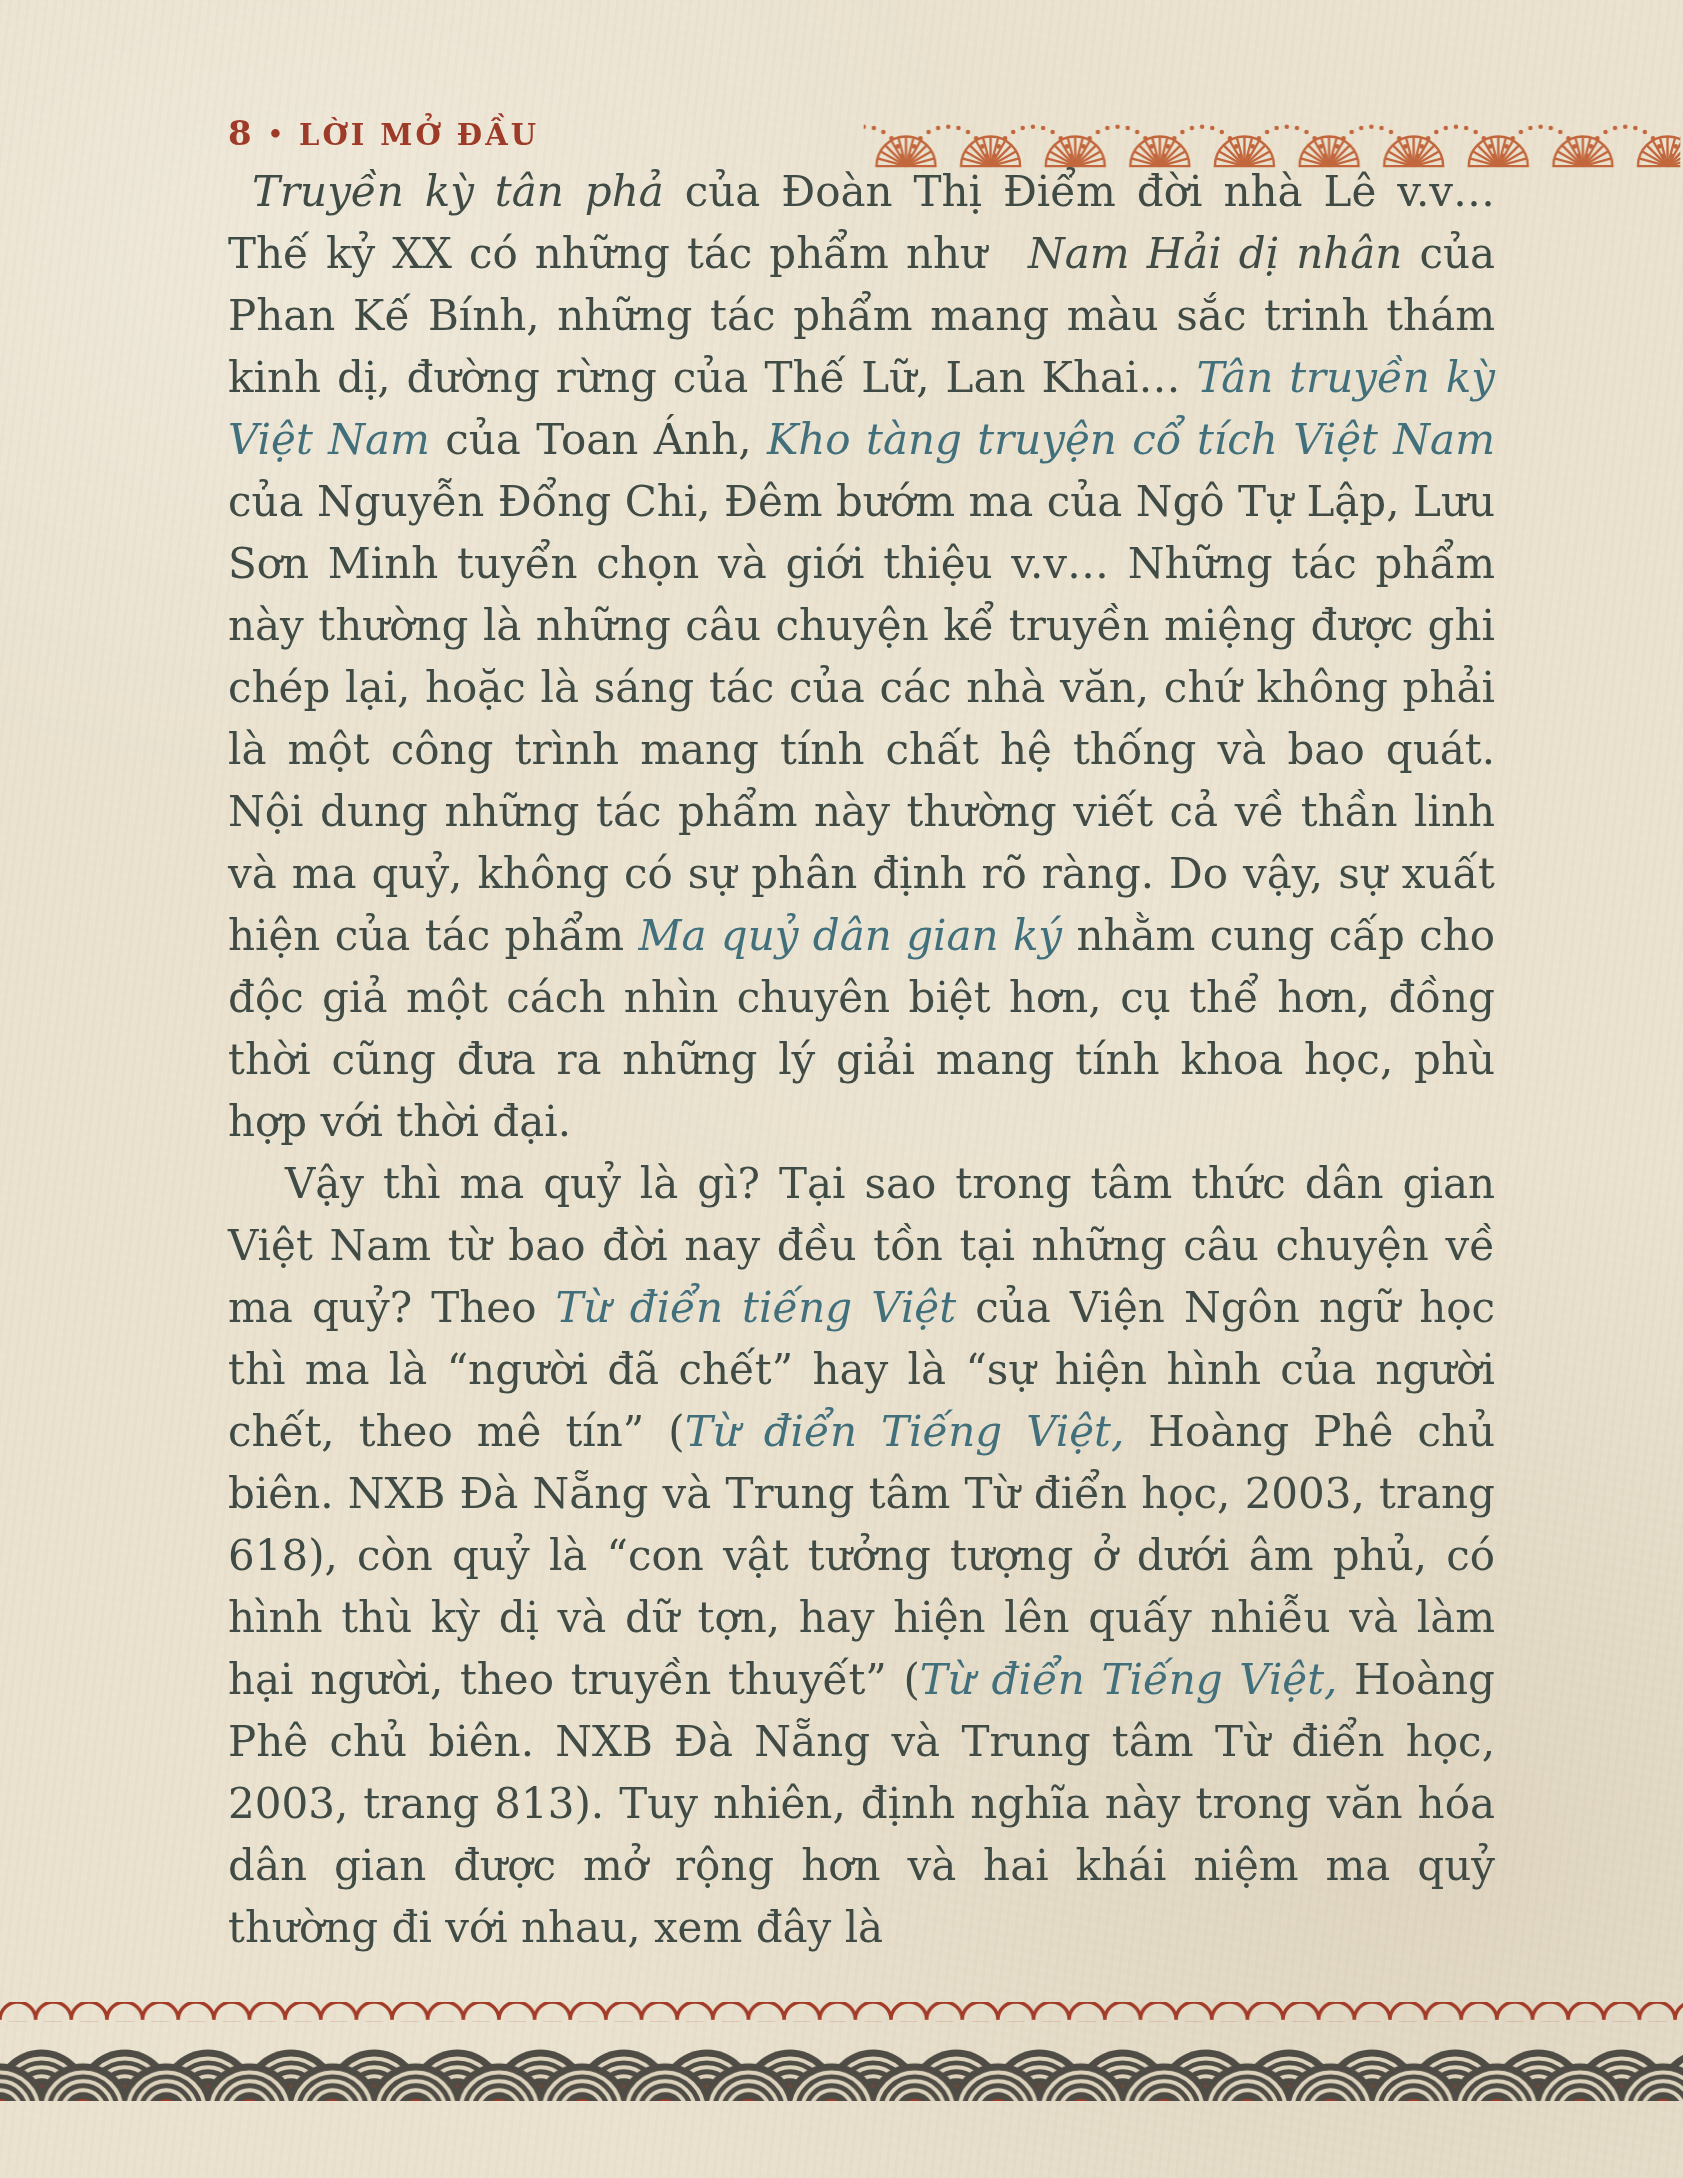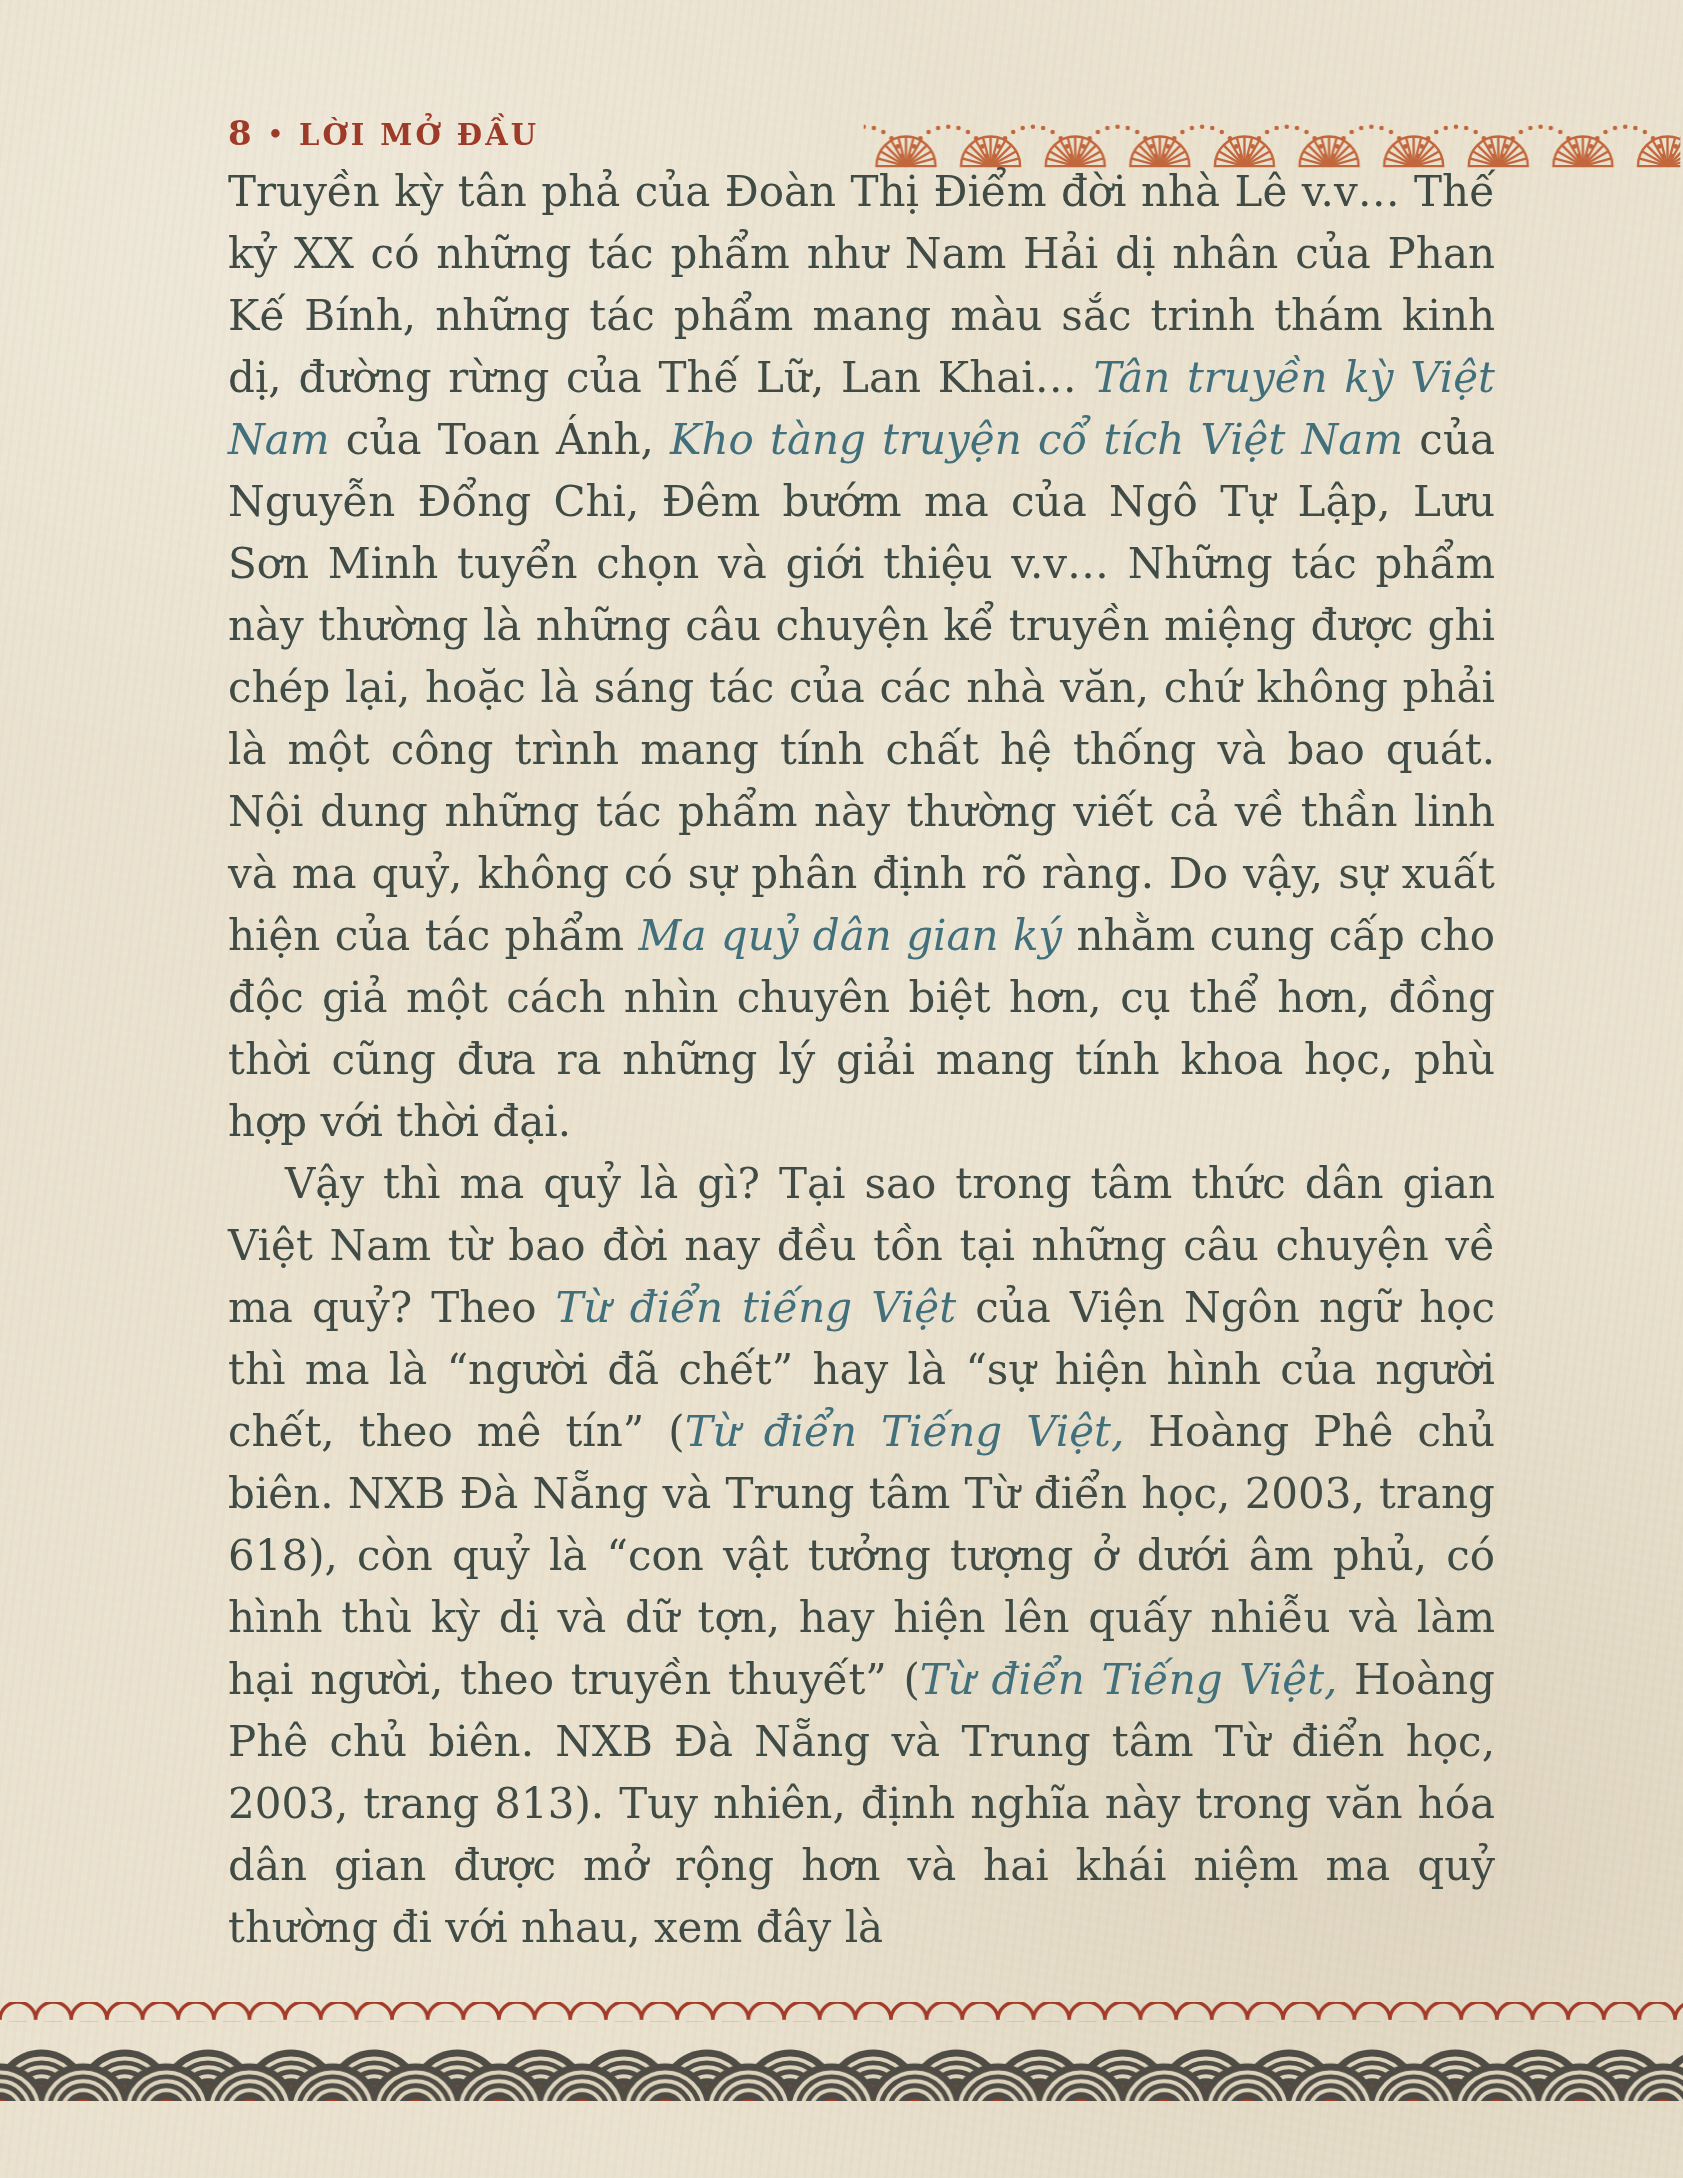--- a/index.html
+++ b/index.html
@@ -36,21 +36,21 @@
   }
   .article{
     position:absolute; top:161px; left:228px; width:1267px;
     color:var(--ink,#3f4b44);
     font-size:42px; line-height:62px; text-align:justify;
     z-index:2;
   }
   .article p{margin:0; padding:0;}
   .article p.indent{text-indent:57px;}
   .seg-normal{}
-  .seg-italic{}
+  .seg-italic{font-style:italic;margin-left:24px;}
   .seg-accent{font-style:italic; color:var(--accent-teal,#41707c);}
   .footer-border{
     position:absolute; left:0; top:2002px; width:1683px; height:99px; z-index:1;
   }
 </style>
 </head>
 <body>
 
 <div class="page">
 

